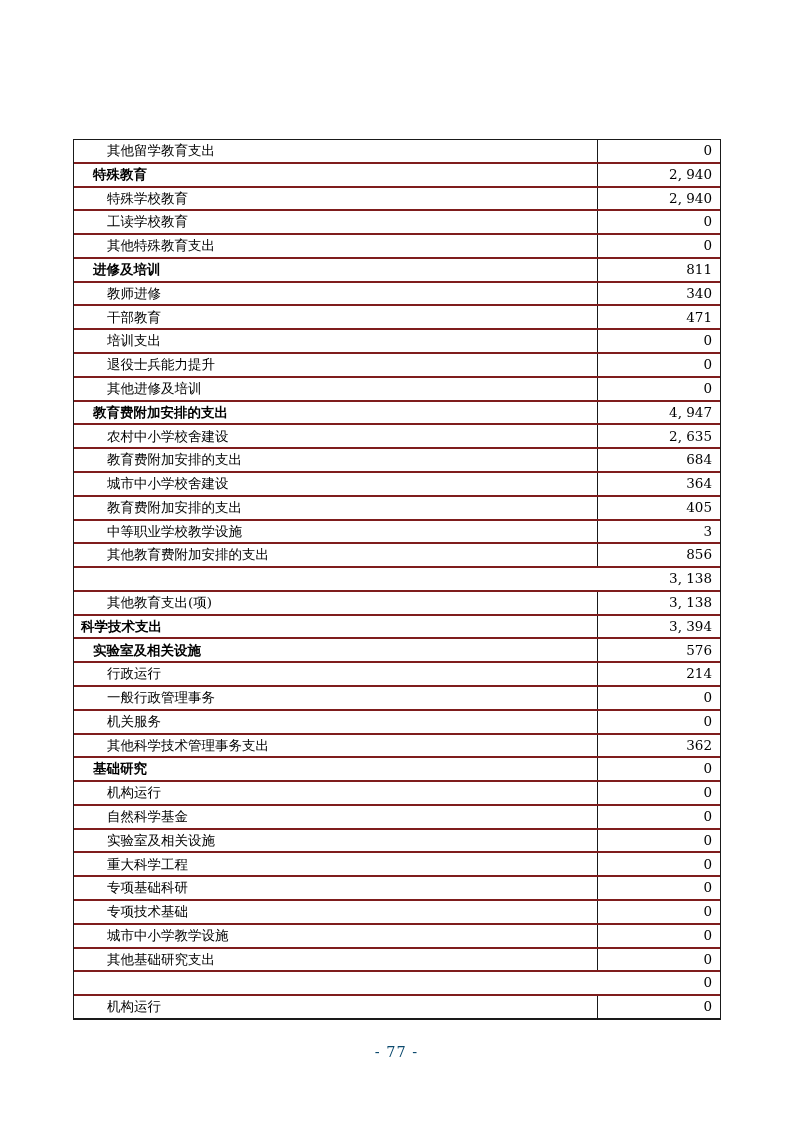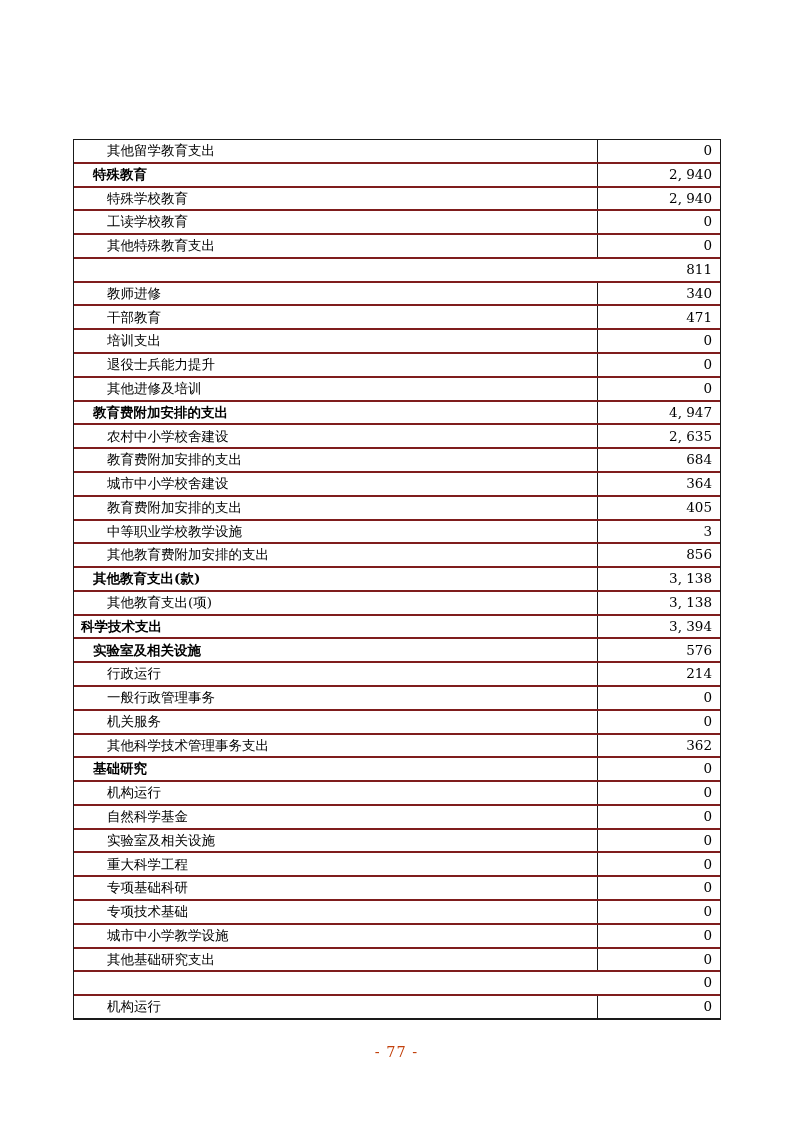--- a/index.html
+++ b/index.html
@@ -70,21 +70,21 @@
   .lvl2 { padding-left: 33px; }
   .bold .cat-text { font-weight: 700; }
   .page-number {
     position: absolute;
     left: 0;
     top: 1044px;
     width: 100%;
     text-align: center;
     font-size: 14.5px;
     letter-spacing: 1px;
-    color: #c2410c;
+    color: #0c4a6e;
   }
 </style>
 </head>
 <body>
 
 <div class="page">
 
   <div class="budget-table">
   <div class="row">
     <div class="cat-cell lvl2">
@@ -115,20 +115,23 @@
   </div>
 
   <div class="row">
     <div class="cat-cell lvl2">
       <span class="cat-text">其他特殊教育支出</span>
     </div>
     <div class="val-cell">0</div>
   </div>
 
   <div class="row bold">
+    <div class="cat-cell lvl1">
+      <span class="cat-text">进修及培训</span>
+    </div>
     <div class="val-cell">811</div>
   </div>
 
   <div class="row">
     <div class="cat-cell lvl2">
       <span class="cat-text">教师进修</span>
     </div>
     <div class="val-cell">340</div>
   </div>
 
@@ -203,23 +206,20 @@
   </div>
 
   <div class="row">
     <div class="cat-cell lvl2">
       <span class="cat-text">其他教育费附加安排的支出</span>
     </div>
     <div class="val-cell">856</div>
   </div>
 
   <div class="row bold">
-    <div class="cat-cell lvl1">
-      <span class="cat-text">其他教育支出(款)</span>
-    </div>
     <div class="val-cell">3, 138</div>
   </div>
 
   <div class="row">
     <div class="cat-cell lvl2">
       <span class="cat-text">其他教育支出(项)</span>
     </div>
     <div class="val-cell">3, 138</div>
   </div>
 

